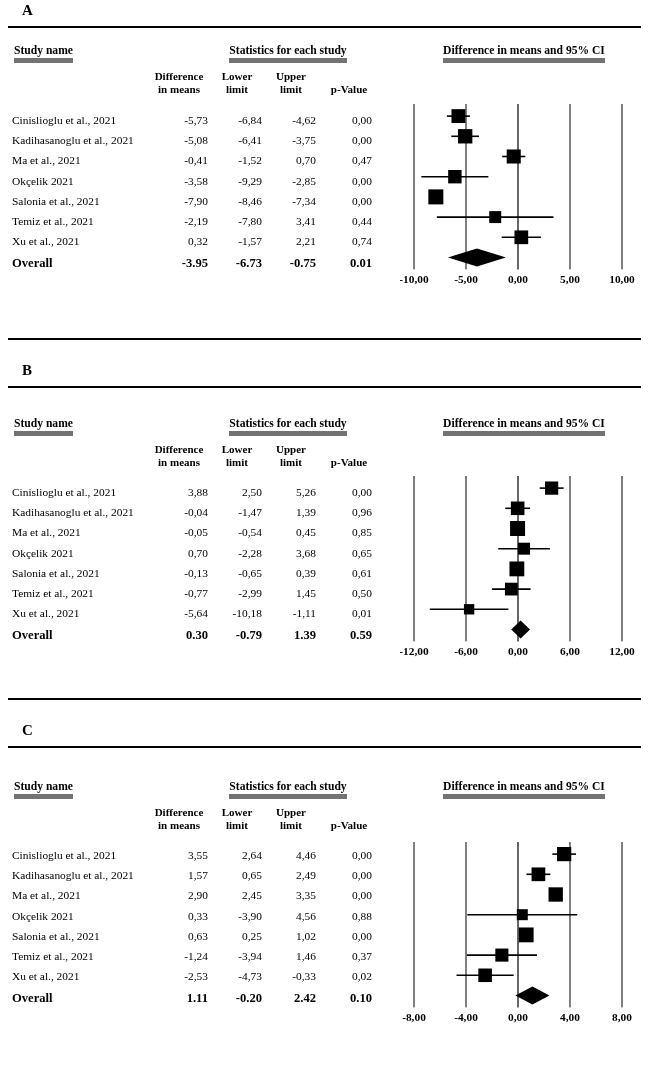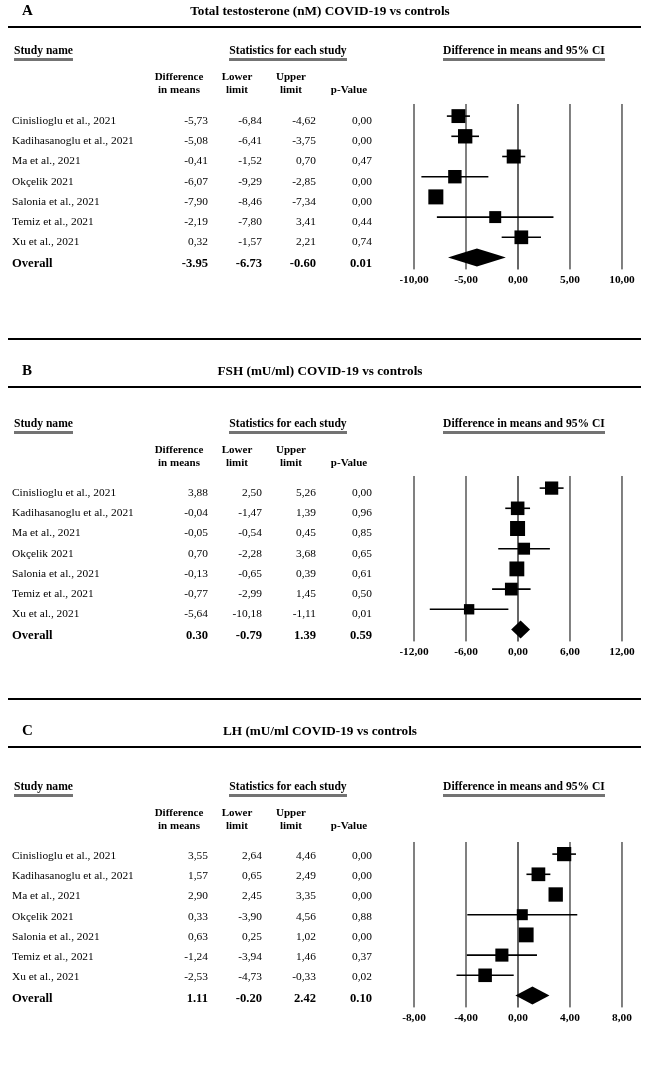--- a/index.html
+++ b/index.html
@@ -67,21 +67,21 @@
     left: 0;
     width: 649px;
   }
   .hdr-group {
     position: absolute;
     font-size: 11.6px;
     font-weight: bold;
     white-space: nowrap;
   }
   .hdr-group .ul {
-    border-bottom: 3px solid #737373;
+    border-bottom: 5px solid #737373;
     padding-bottom: 1px;
     display: inline-block;
   }
   .hdr-study  { left: 14px;  top: 0px; }
   .hdr-stats  { left: 148px; top: 0px; width: 248px; text-align: center; }
   .hdr-stats .ul { display: inline-block; margin-left: 32px; }
   .hdr-plot   { left: 404px; top: 0px; width: 240px; text-align: center; }
   .hdr-plot .ul { display: inline-block; }
 
   
@@ -143,21 +143,20 @@
   }
 </style>
 </head>
 <body>
 
 <div class="figure">
 
   <div class="panel" id="panel-A">
     <div class="panel-head">
       <div class="panel-letter">A</div>
-      <div class="panel-title">Total testosterone (nM) COVID-19 vs controls</div>
       <div class="rule-thick"></div>
     </div>
 
     <div class="hdr-band" style="top:44px;">
       <div class="hdr-group hdr-study"><span class="ul">Study name</span></div>
       <div class="hdr-group hdr-stats"><span class="ul">Statistics for each study</span></div>
       <div class="hdr-group hdr-plot"><span class="ul">Difference in means and 95% CI</span></div>
     </div>
 
     <div class="hdr-band" style="top:70px;">
@@ -192,21 +191,21 @@
         </div>
         <div class="row">
           <div class="cell c-study">Ma et al., 2021</div>
           <div class="cell c-num c-diff">-0,41</div>
           <div class="cell c-num c-low">-1,52</div>
           <div class="cell c-num c-upp">0,70</div>
           <div class="cell c-num c-p">0,47</div>
         </div>
         <div class="row">
           <div class="cell c-study">Okçelik 2021</div>
-          <div class="cell c-num c-diff">-6,07</div>
+          <div class="cell c-num c-diff">-3,58</div>
           <div class="cell c-num c-low">-9,29</div>
           <div class="cell c-num c-upp">-2,85</div>
           <div class="cell c-num c-p">0,00</div>
         </div>
         <div class="row">
           <div class="cell c-study">Salonia et al., 2021</div>
           <div class="cell c-num c-diff">-7,90</div>
           <div class="cell c-num c-low">-8,46</div>
           <div class="cell c-num c-upp">-7,34</div>
           <div class="cell c-num c-p">0,00</div>
@@ -222,21 +221,21 @@
           <div class="cell c-study">Xu et al., 2021</div>
           <div class="cell c-num c-diff">0,32</div>
           <div class="cell c-num c-low">-1,57</div>
           <div class="cell c-num c-upp">2,21</div>
           <div class="cell c-num c-p">0,74</div>
         </div>
         <div class="row overall">
           <div class="cell c-study">Overall</div>
           <div class="cell c-num c-diff">-3.95</div>
           <div class="cell c-num c-low">-6.73</div>
-          <div class="cell c-num c-upp">-0.60</div>
+          <div class="cell c-num c-upp">-0.75</div>
           <div class="cell c-num c-p">0.01</div>
         </div>
       </div>
     <div class="plot" id="plot-A" style="top:100px;left:400px;">
         <svg width="240" height="197.4" viewBox="0 0 240 197.4">
           <line x1="14" x2="14" y1="4" y2="169.4" stroke="#000000" stroke-width="1"></line>
           <line x1="66" x2="66" y1="4" y2="169.4" stroke="#000000" stroke-width="1"></line>
           <line x1="118" x2="118" y1="4" y2="169.4" stroke="#000000" stroke-width="1.2"></line>
           <line x1="170" x2="170" y1="4" y2="169.4" stroke="#000000" stroke-width="1"></line>
           <line x1="222" x2="222" y1="4" y2="169.4" stroke="#000000" stroke-width="1"></line>
@@ -261,21 +260,20 @@
           <text x="170" y="183.4" text-anchor="middle" class="axislabel">5,00</text>
           <text x="222" y="183.4" text-anchor="middle" class="axislabel">10,00</text>
         </svg>
       </div>
     <div class="bottom-rule" style="top:338px;"></div>
   </div>
 
   <div class="panel" id="panel-B">
     <div class="panel-head">
       <div class="panel-letter">B</div>
-      <div class="panel-title">FSH (mU/ml) COVID-19 vs controls</div>
       <div class="rule-thick"></div>
     </div>
 
     <div class="hdr-band" style="top:57px;">
       <div class="hdr-group hdr-study"><span class="ul">Study name</span></div>
       <div class="hdr-group hdr-stats"><span class="ul">Statistics for each study</span></div>
       <div class="hdr-group hdr-plot"><span class="ul">Difference in means and 95% CI</span></div>
     </div>
 
     <div class="hdr-band" style="top:83px;">
@@ -379,21 +377,20 @@
           <text x="170" y="183.4" text-anchor="middle" class="axislabel">6,00</text>
           <text x="222" y="183.4" text-anchor="middle" class="axislabel">12,00</text>
         </svg>
       </div>
     <div class="bottom-rule" style="top:338px;"></div>
   </div>
 
   <div class="panel" id="panel-C">
     <div class="panel-head">
       <div class="panel-letter">C</div>
-      <div class="panel-title">LH (mU/ml COVID-19 vs controls</div>
       <div class="rule-thick"></div>
     </div>
 
     <div class="hdr-band" style="top:60px;">
       <div class="hdr-group hdr-study"><span class="ul">Study name</span></div>
       <div class="hdr-group hdr-stats"><span class="ul">Statistics for each study</span></div>
       <div class="hdr-group hdr-plot"><span class="ul">Difference in means and 95% CI</span></div>
     </div>
 
     <div class="hdr-band" style="top:86px;">

